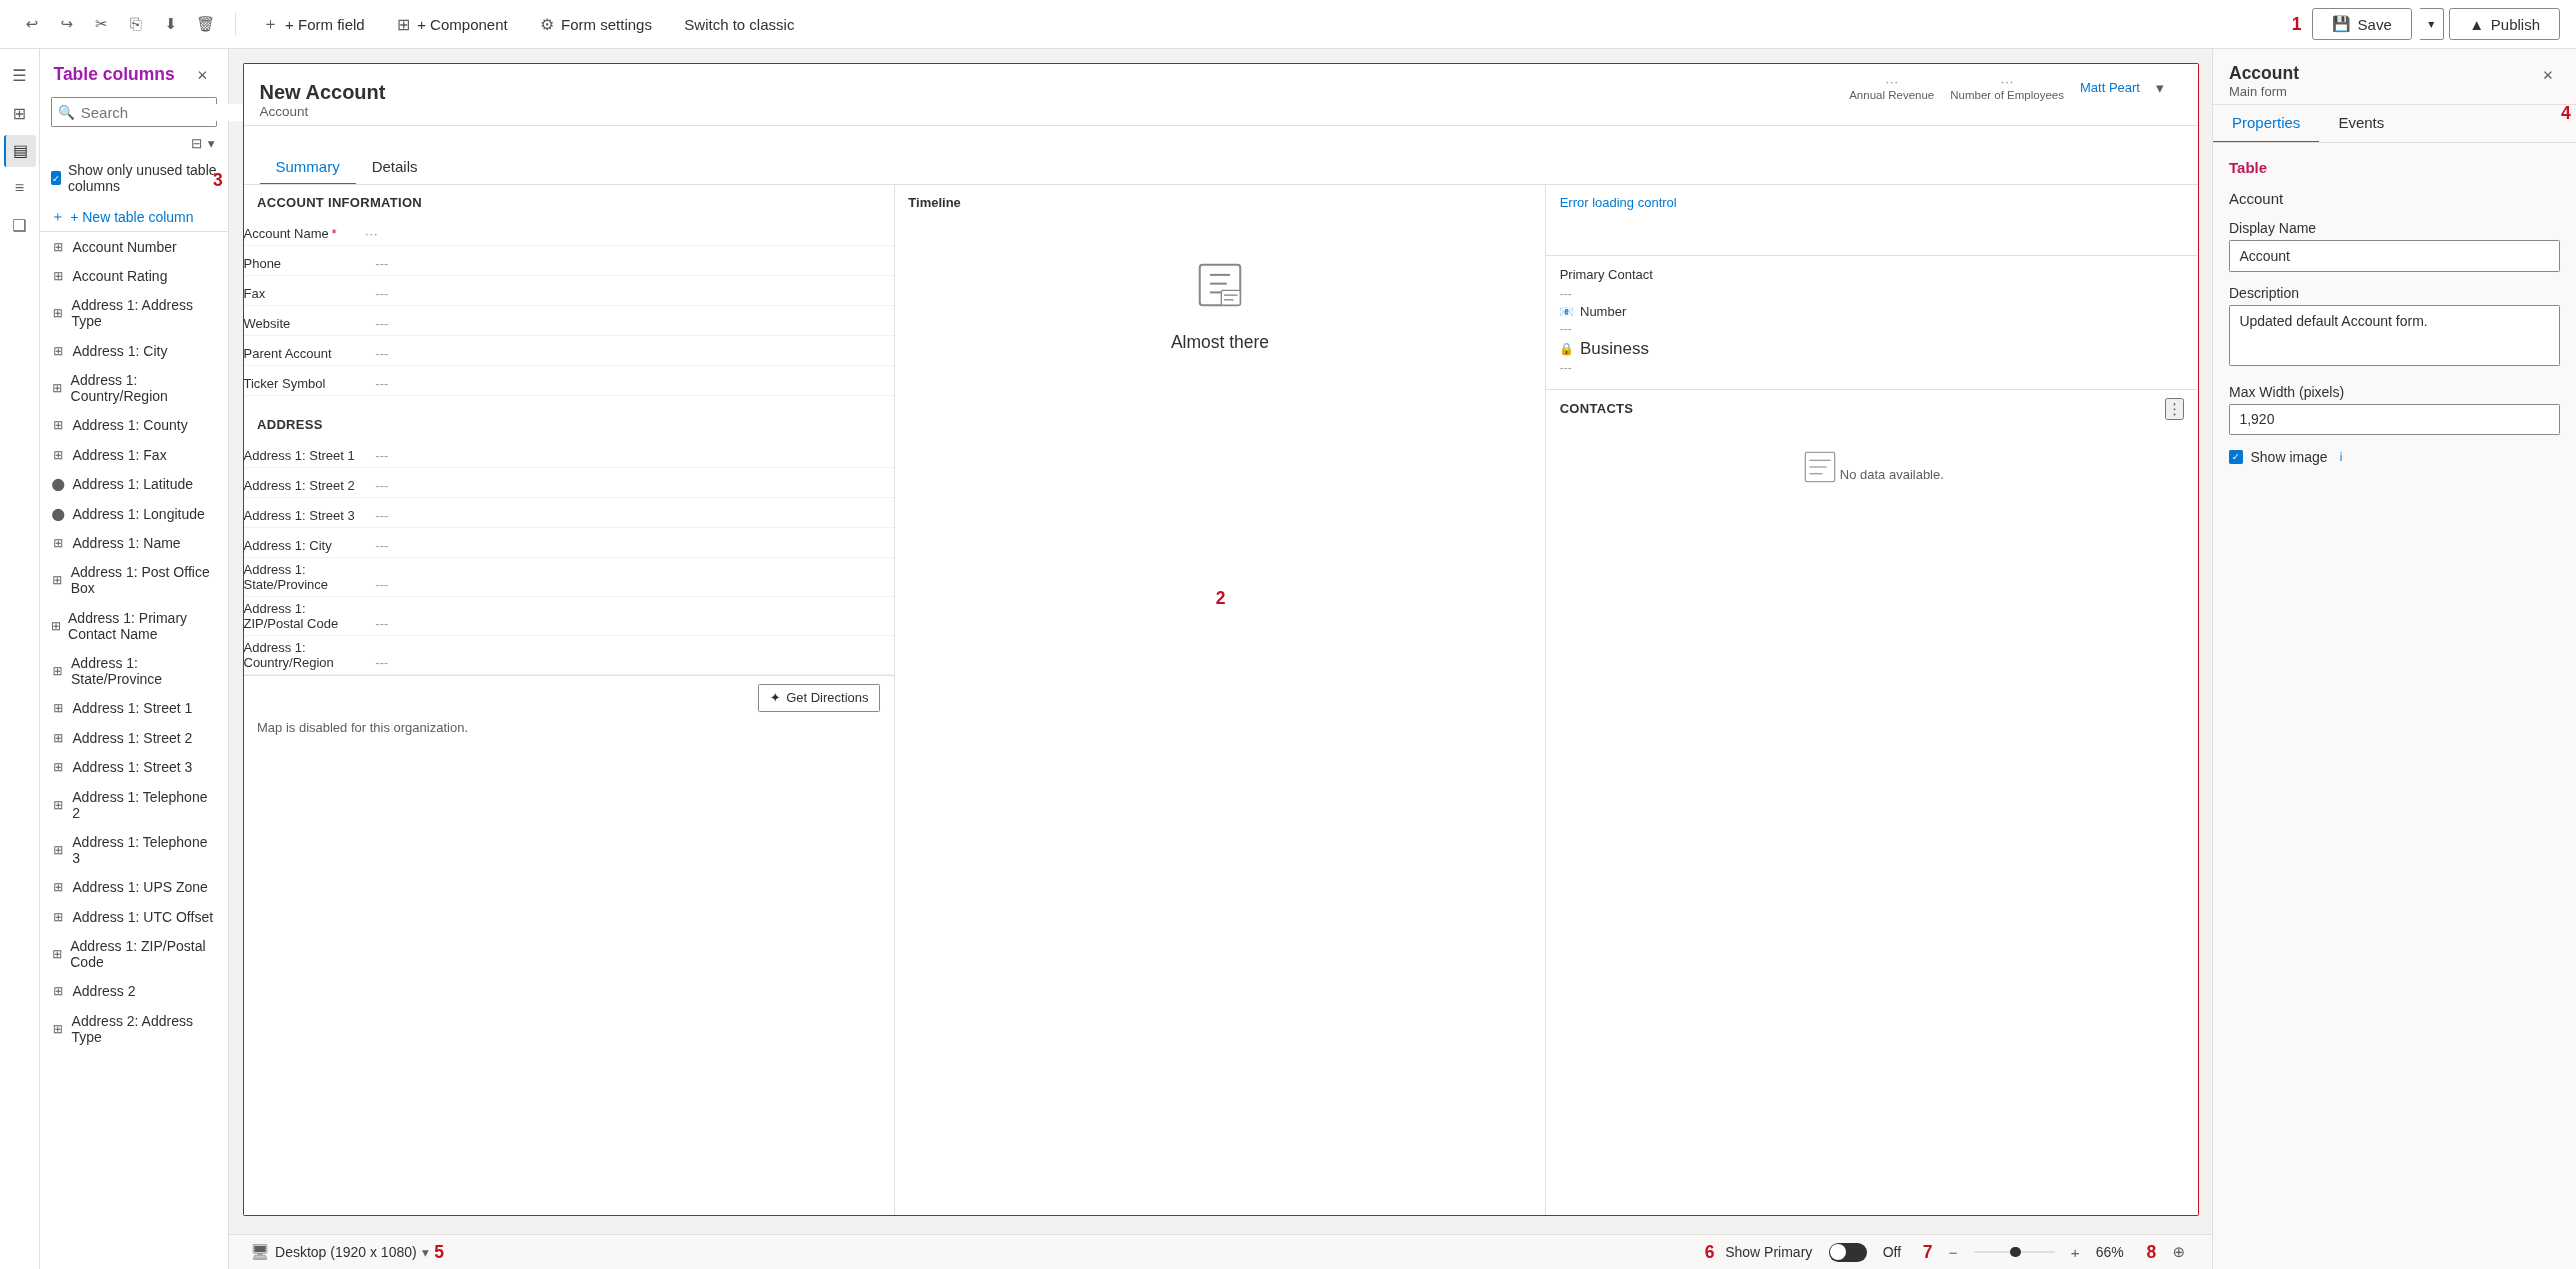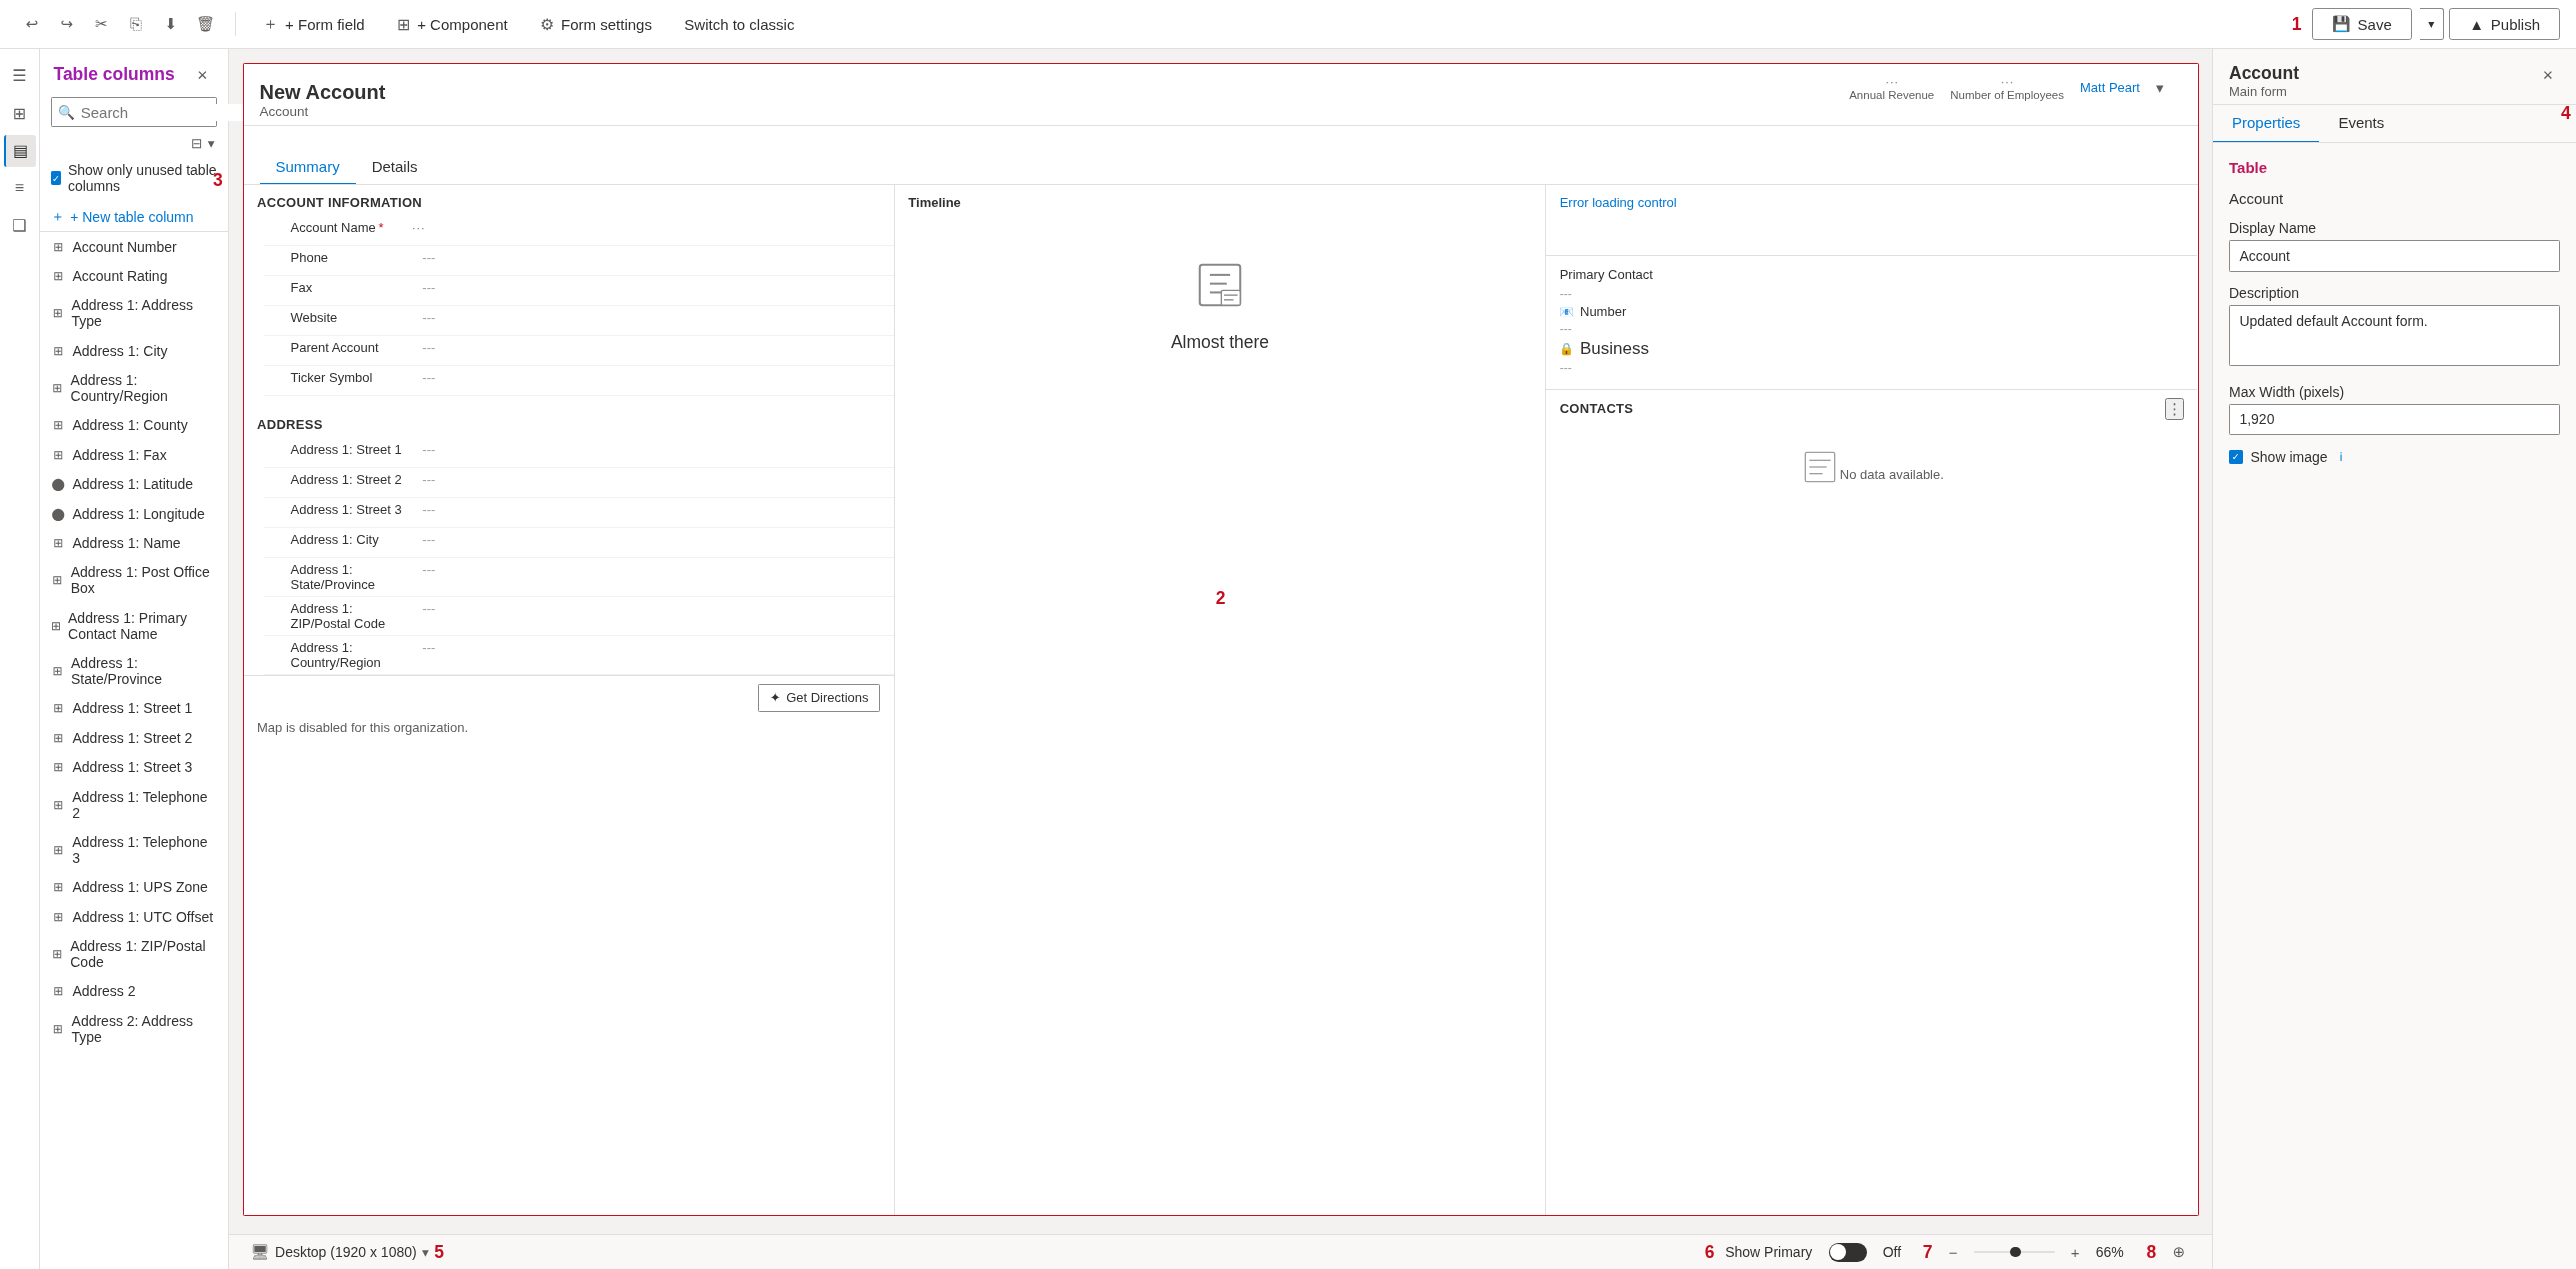--- a/index.html
+++ b/index.html
@@ -203,25 +203,24 @@
       padding: 8px 16px;
       font-size: 15px; color: #323130;
       cursor: pointer; border-bottom: 1.3px solid transparent; margin-top: 24px;
     }
     .form-tab.active { border-bottom: 1.3px solid #0078d4; color: #0078d4; }
     .section-title {
       font-size: 13px; font-weight: 600; color: #323130; letter-spacing: 0.3px;
       padding: 10.8px 13.5px 5.4px; text-transform: uppercase;
     }
     .field-row {
-      display: flex; align-items: flex-start;
-      padding: 4px 27px;
+      display: flex; align-items: flex-end;
+      padding: 4px 0;
       border-bottom: 0.7px solid #f3f2f1;
       min-height: 30px;
-      margin-left: 20px;
     }
     .field-label {
       font-size: 13px; color: #323130; min-width: 121px; flex-shrink: 0;
     }
     .field-required { color: #c50f1f; margin-left: 2.7px; }
     .field-value { font-size: 13px; color: #a19f9d; margin-left: 10.8px; }
     .field-dots { color: #8a8886; font-size: 13.5px; }
 
     
     .timeline-section {

